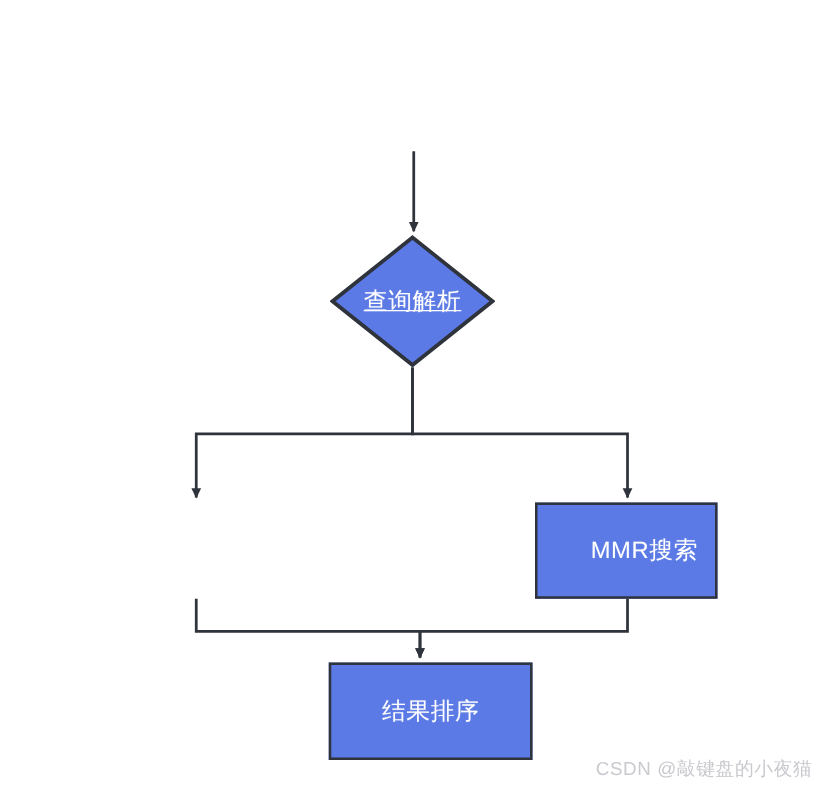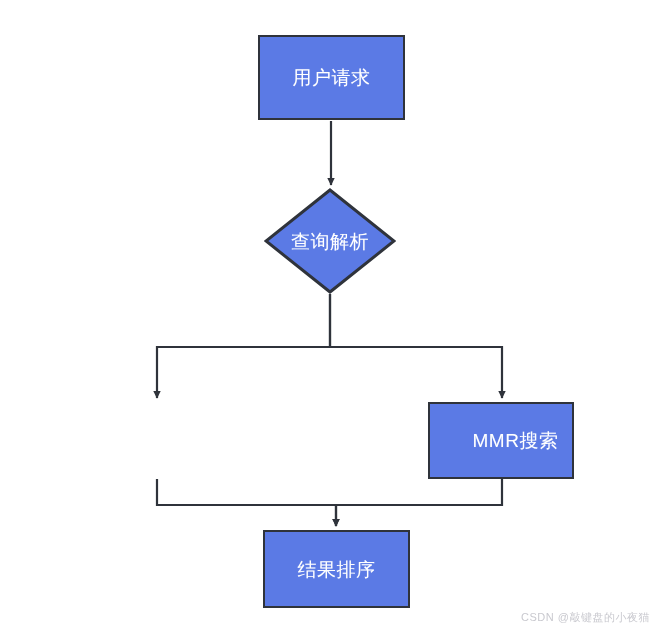--- a/index.html
+++ b/index.html
@@ -45,20 +45,21 @@
   }
   .node-label {
     color: #ffffff;
     font-size: 19px;
     text-shadow: 0 0 1px rgba(255,255,255,0.25);
   }
   
   .node.diamond {
     background: transparent;
     border: none;
+    text-decoration: underline;
   }
   .diamond-shape {
     position: absolute;
     left: 0;
     top: 0;
     width: 100%;
     height: 100%;
   }
   .diamond-label-wrap {
     position: relative;
@@ -66,28 +67,28 @@
     display: flex;
     align-items: center;
     justify-content: center;
     width: 100%;
     height: 100%;
   }
   #n-user-request  { left: 258px; top: 35px;  width: 147px; height: 85px; }
   #n-query-parse   { left: 264px; top: 188px; width: 132px; height: 106px; }
   #n-similarity    { left: 85px;  top: 403px; width: 147px; height: 76px; }
   #n-mmr           { left: 428px; top: 402px; width: 146px; height: 77px; padding-left: 29px; }
-  #n-result-rank   { left: 263px; top: 530px; width: 147px; height: 78px; }
+  #n-result-rank   { left: 263px; top: 530px; width: 163px; height: 78px; }
 
   #watermark {
     position: absolute;
     right: 8px;
     bottom: 6px;
     color: #c9c9cf;
-    font-size: 11px;
+    font-size: 15px;
     letter-spacing: 0.5px;
     user-select: none;
     margin-top: 36px;
   }
 </style>
 </head>
 <body>
 
 <div id="canvas">
 
@@ -110,23 +111,20 @@
     </g>
 
     <g>
       <path d="M157,479 L157,505 L336,505 L336,526" stroke="#2f333b" stroke-width="2.2" fill="none" stroke-linejoin="miter" marker-end="url(#arrowhead)"></path>
     </g>
     <g>
       <path d="M502,479 L502,505 L336,505 L336,526" stroke="#2f333b" stroke-width="2.2" fill="none" stroke-linejoin="miter" marker-end="url(#arrowhead)"></path>
     </g>
   </svg>
 
-  <div class="node rect" id="n-user-request">
-    <span class="node-label">用户请求</span>
-  </div>
 
   <div class="node diamond" id="n-query-parse">
     <svg class="diamond-shape" viewBox="0 0 132 106" preserveAspectRatio="none" xmlns="http://www.w3.org/2000/svg">
       <polygon points="66,2 130,53 66,104 2,53" fill="#5b7ae5" stroke="#2f333b" stroke-width="3"></polygon>
     </svg>
     <span class="diamond-label-wrap">
       <span class="node-label">查询解析</span>
     </span>
   </div>
 

